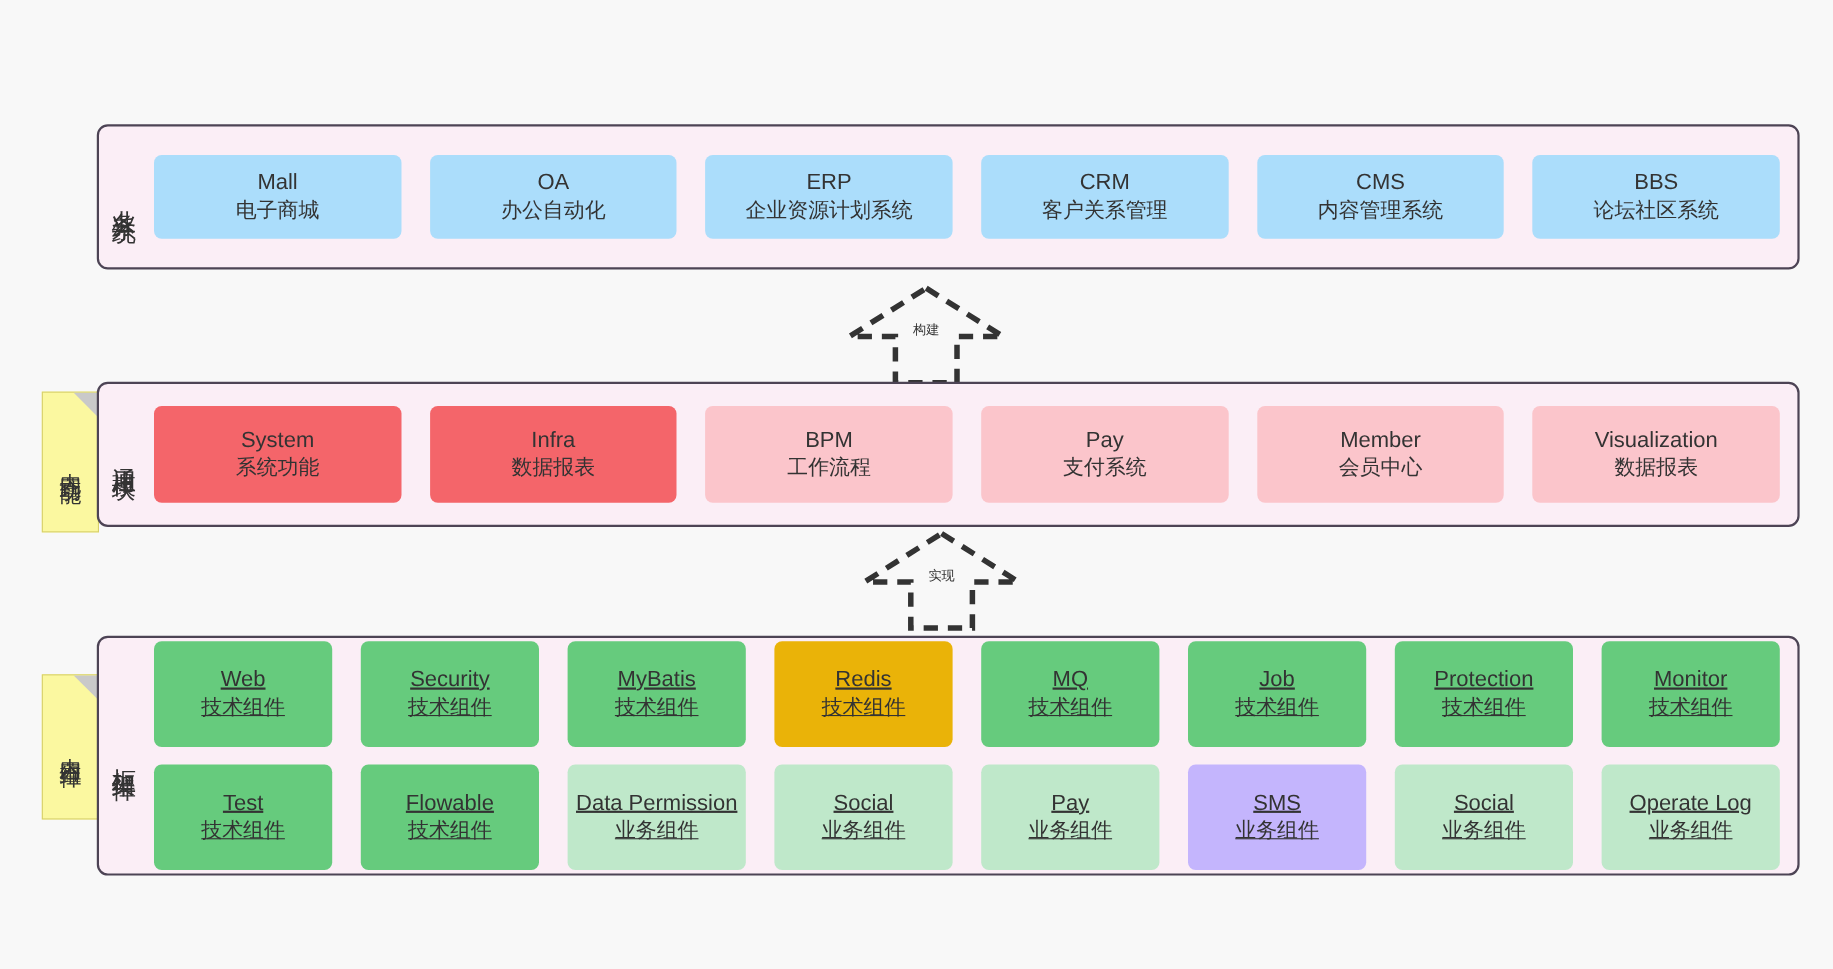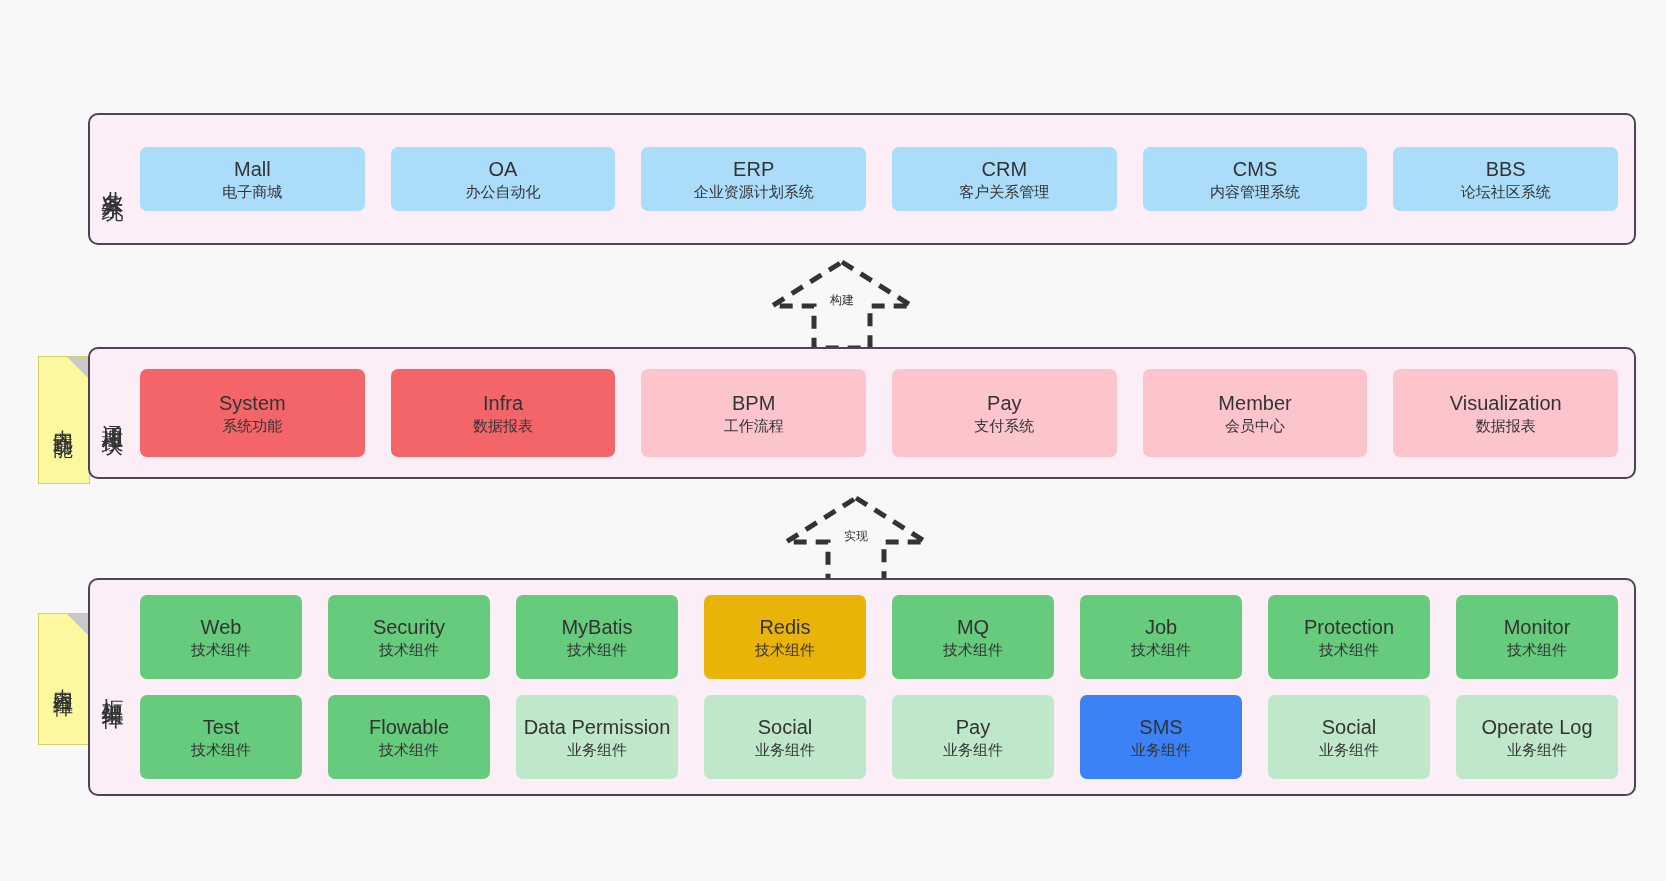--- a/index.html
+++ b/index.html
@@ -66,30 +66,30 @@
     border-radius: 7px;
     display: flex;
     flex-direction: column;
     align-items: center;
     justify-content: center;
     text-align: center;
     line-height: 1.28;
     user-select: none;
   }
   .cell .ln1 { font-size: 20px; }
-  .cell .ln2 { font-size: 15px; }
+  .cell .ln2 { font-size: 19px; }
 
   
   #layer-business { left: 88px;  top: 113px; width: 1548px; height: 132px; }
   #layer-modules  { left: 88px;  top: 347px; width: 1548px; height: 132px; }
   #layer-framework{ left: 88px;  top: 578px; width: 1548px; height: 218px; }
 
-  #layer-business .cell  { height: 64px; }
+  #layer-business .cell  { height: 76px; }
   #layer-modules  .cell  { height: 88px; }
-  #layer-framework .cell { height: 84px; }
+  #layer-framework .cell { height: 96px; text-decoration: underline; }
 
   
   .sticky {
     position: absolute;
     box-sizing: border-box;
     background: #fbf8a0;
     border: 1px solid #d8d06a;
     display: flex;
     align-items: center;
     justify-content: center;
@@ -120,21 +120,21 @@
   .gen-arrow .gen-label {
     position: absolute;
     left: 0; right: 0;
     top: 36px;
     text-align: center;
     font-size: 12px;
     color: #333;
     user-select: none;
   }
   #arrow-build  { left: 752px; top: 256px; }
-  #arrow-impl   { left: 766px; top: 492px; }
+  #arrow-impl   { left: 766px; top: 479px; }
 </style>
 </head>
 <body>
 
 <div class="canvas">
 
   <div class="layer" id="layer-business">
     <div class="layer-label">业务系统</div>
     <div class="layer-body">
       <div class="row">
@@ -275,21 +275,21 @@
           <span class="ln2">业务组件</span>
         </div>
         <div class="cell" style="background:#bfe8ca">
           <span class="ln1">Social</span>
           <span class="ln2">业务组件</span>
         </div>
         <div class="cell" style="background:#bfe8ca">
           <span class="ln1">Pay</span>
           <span class="ln2">业务组件</span>
         </div>
-        <div class="cell" style="background:#3b82f6">
+        <div class="cell" style="background:#c4b5fd">
           <span class="ln1">SMS</span>
           <span class="ln2">业务组件</span>
         </div>
         <div class="cell" style="background:#bfe8ca">
           <span class="ln1">Social</span>
           <span class="ln2">业务组件</span>
         </div>
         <div class="cell" style="background:#bfe8ca">
           <span class="ln1">Operate Log</span>
           <span class="ln2">业务组件</span>

